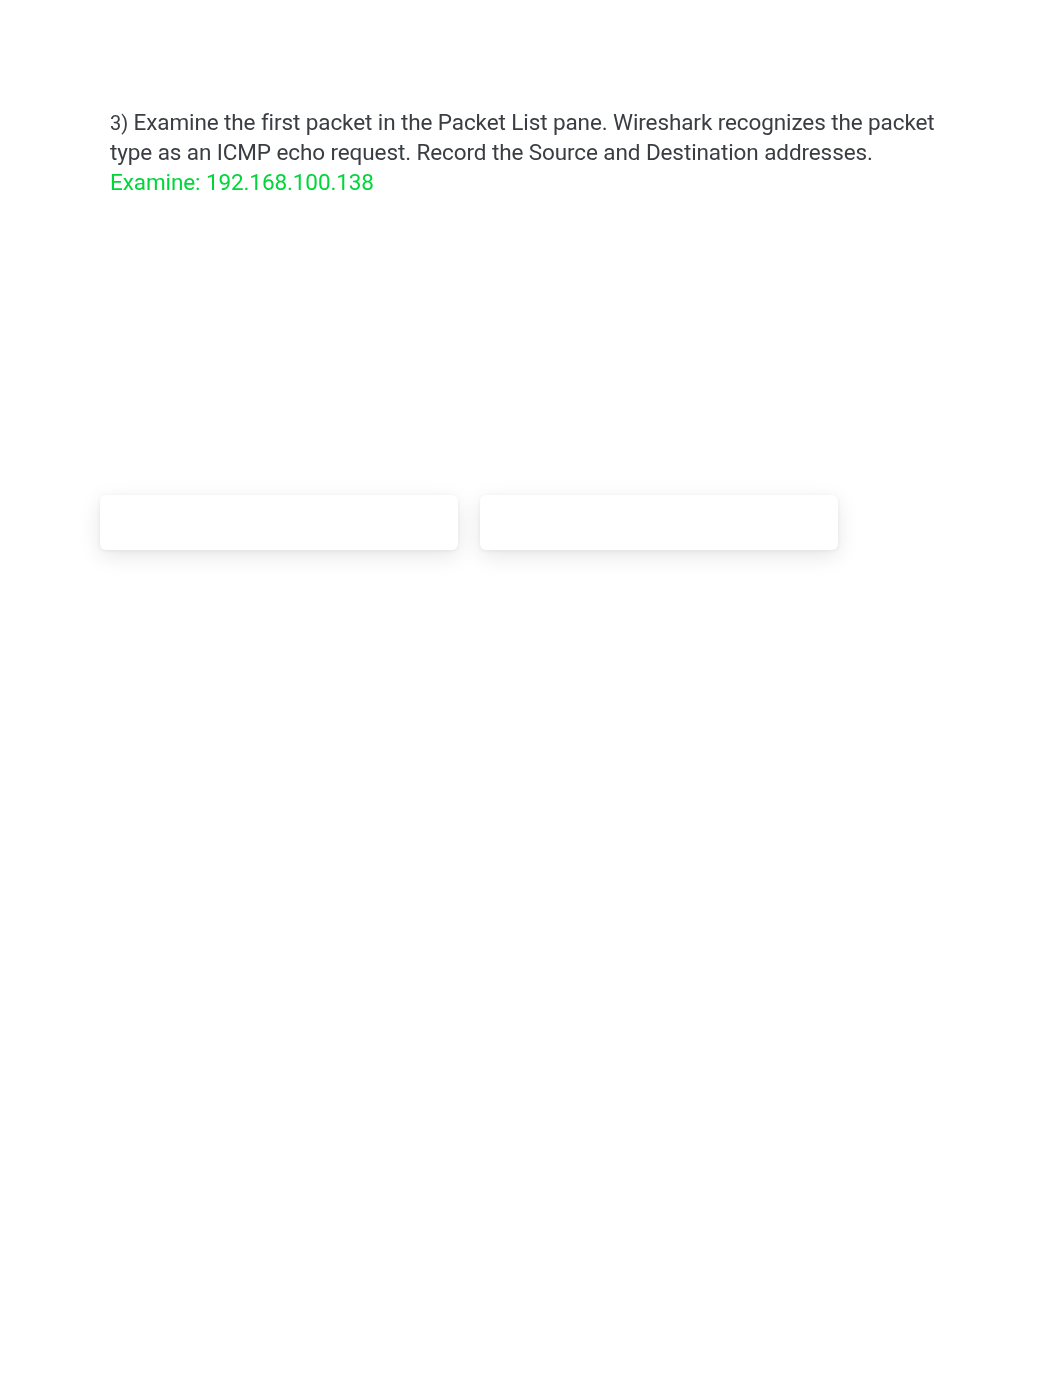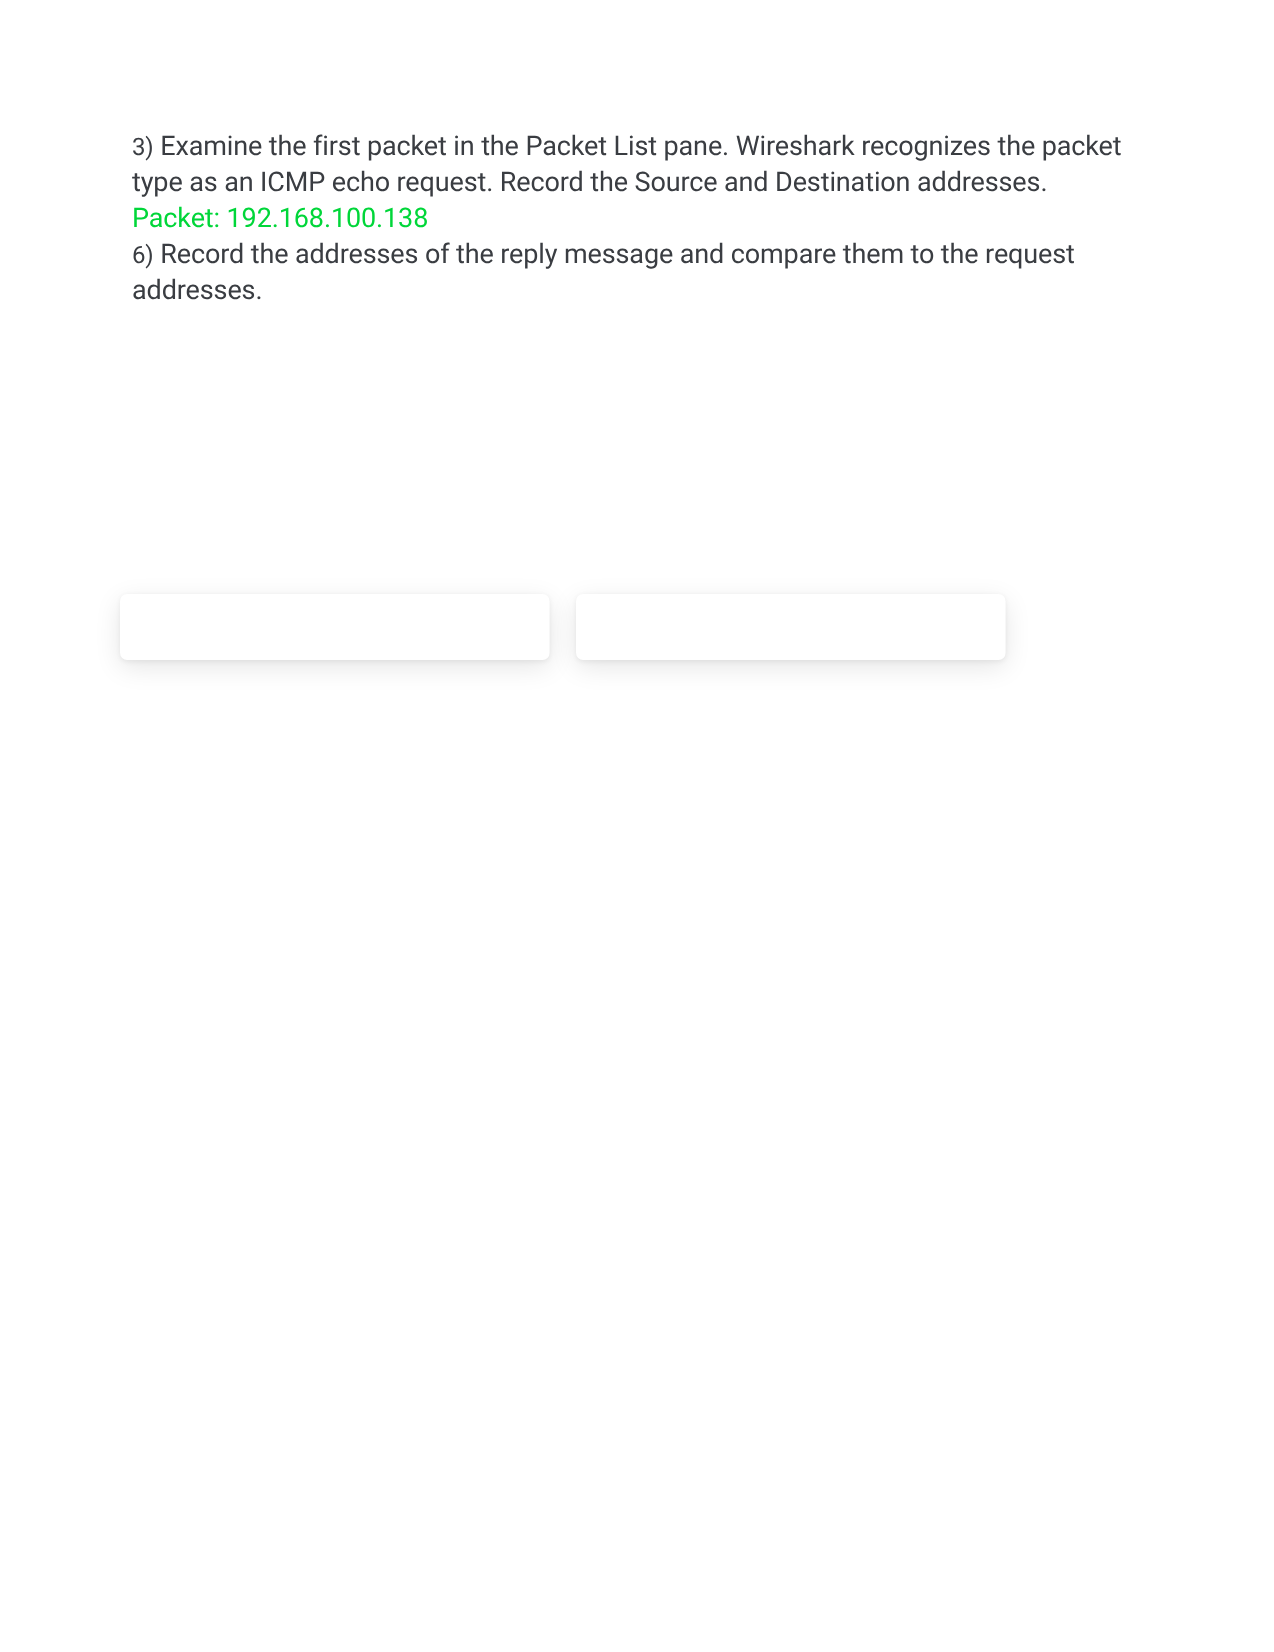--- a/index.html
+++ b/index.html
@@ -57,22 +57,19 @@
       width: 358px;
     }
   </style>
 </head>
 <body>
 
 <div class="content">
   <div class="question-block">
     <span class="question-number">3)</span><span class="question-text"> Examine the first packet in the Packet List pane. Wireshark recognizes the packet type as an ICMP echo request. Record the Source and Destination addresses.</span>
   </div>
-  <div class="answer-line">Packet: 192.168.100.138</div>
-  <div class="question-block">
-    <span class="question-number">6)</span><span class="question-text"> Record the addresses of the reply message and compare them to the request addresses.</span>
-  </div>
+  <div class="answer-line">Examine: 192.168.100.138</div>
 </div>
 
 <div class="blurred-row">
   <div class="blurred-card blurred-card-left"></div>
   <div class="blurred-card blurred-card-right"></div>
 </div>
 
 </body></html>

